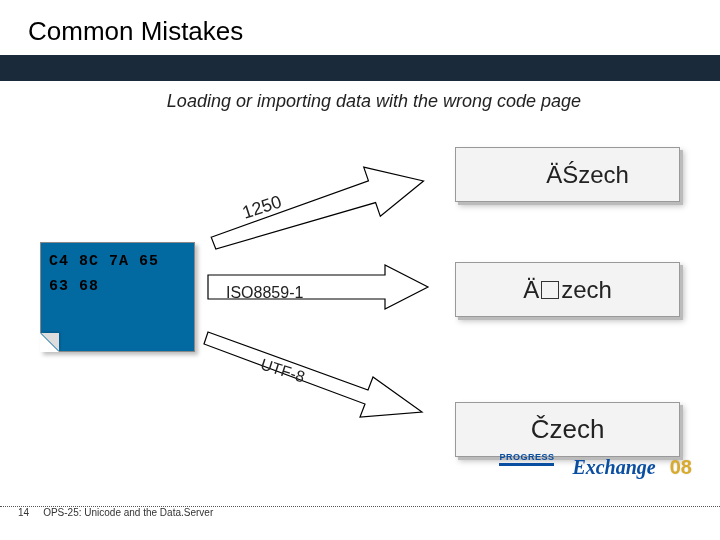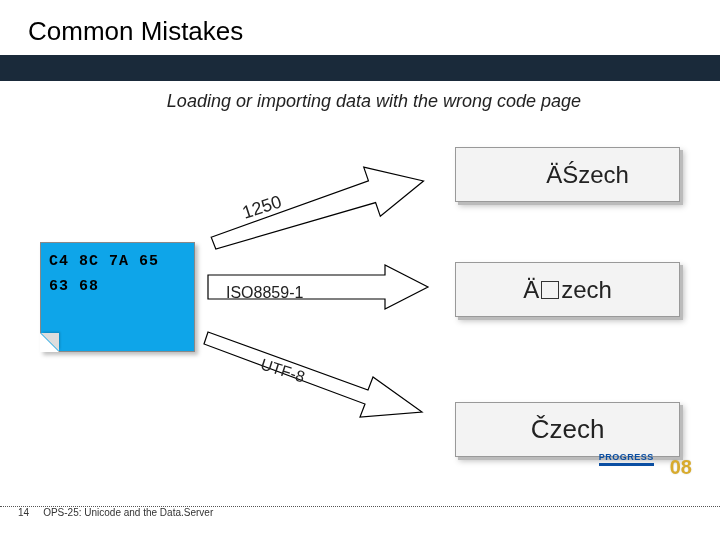--- a/index.html
+++ b/index.html
@@ -34,21 +34,21 @@
     position: relative;
     width: 100%;
     height: 400px;
   }
   .note {
     position: absolute;
     left: 40px;
     top: 130px;
     width: 155px;
     height: 110px;
-    background: #0ea5e9;
+    background: #0369a1;
     border: 1px solid #888;
     box-shadow: 3px 3px 4px rgba(0,0,0,0.25);
     padding: 10px 8px;
     font-family: "Courier New", monospace;
     font-weight: bold;
     font-size: 15px;
     color: #000;
   }
   .note::after {
     content: "";
@@ -203,20 +203,21 @@
   <div class="result-box box2">
     <span>Ä</span>
     <span class="unknown-glyph"></span>
     <span>zech</span>
   </div>
 
   <div class="result-box box3">Čzech</div>
 
   <div class="logo">
     <span class="logo-progress">PROGRESS</span>
+    <span class="logo-ex">Exchange</span>
     <span class="logo-08">08</span>
   </div>
 </div>
 
 <div class="footer">
   <div class="footer-left">14</div>
   <div class="footer-mid">OPS-25: Unicode and the Data.Server</div>
 </div>
 
 </body></html>

